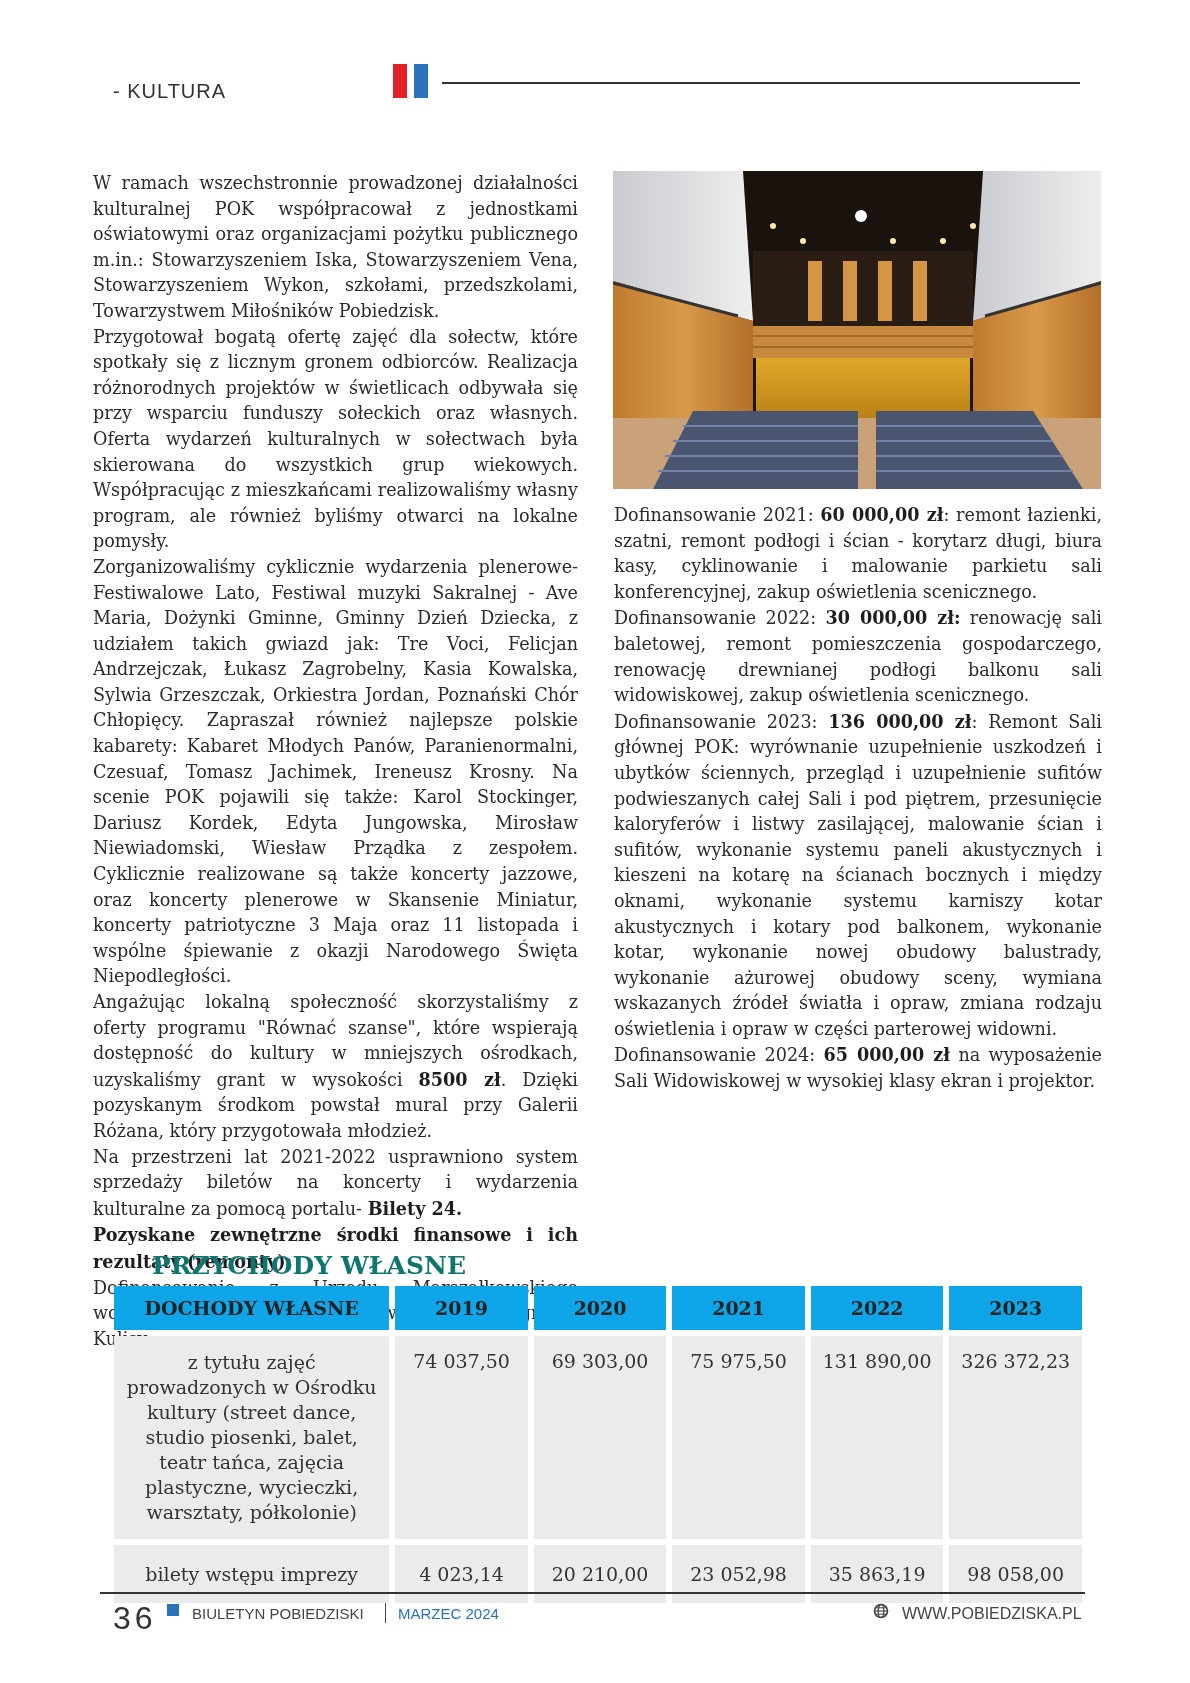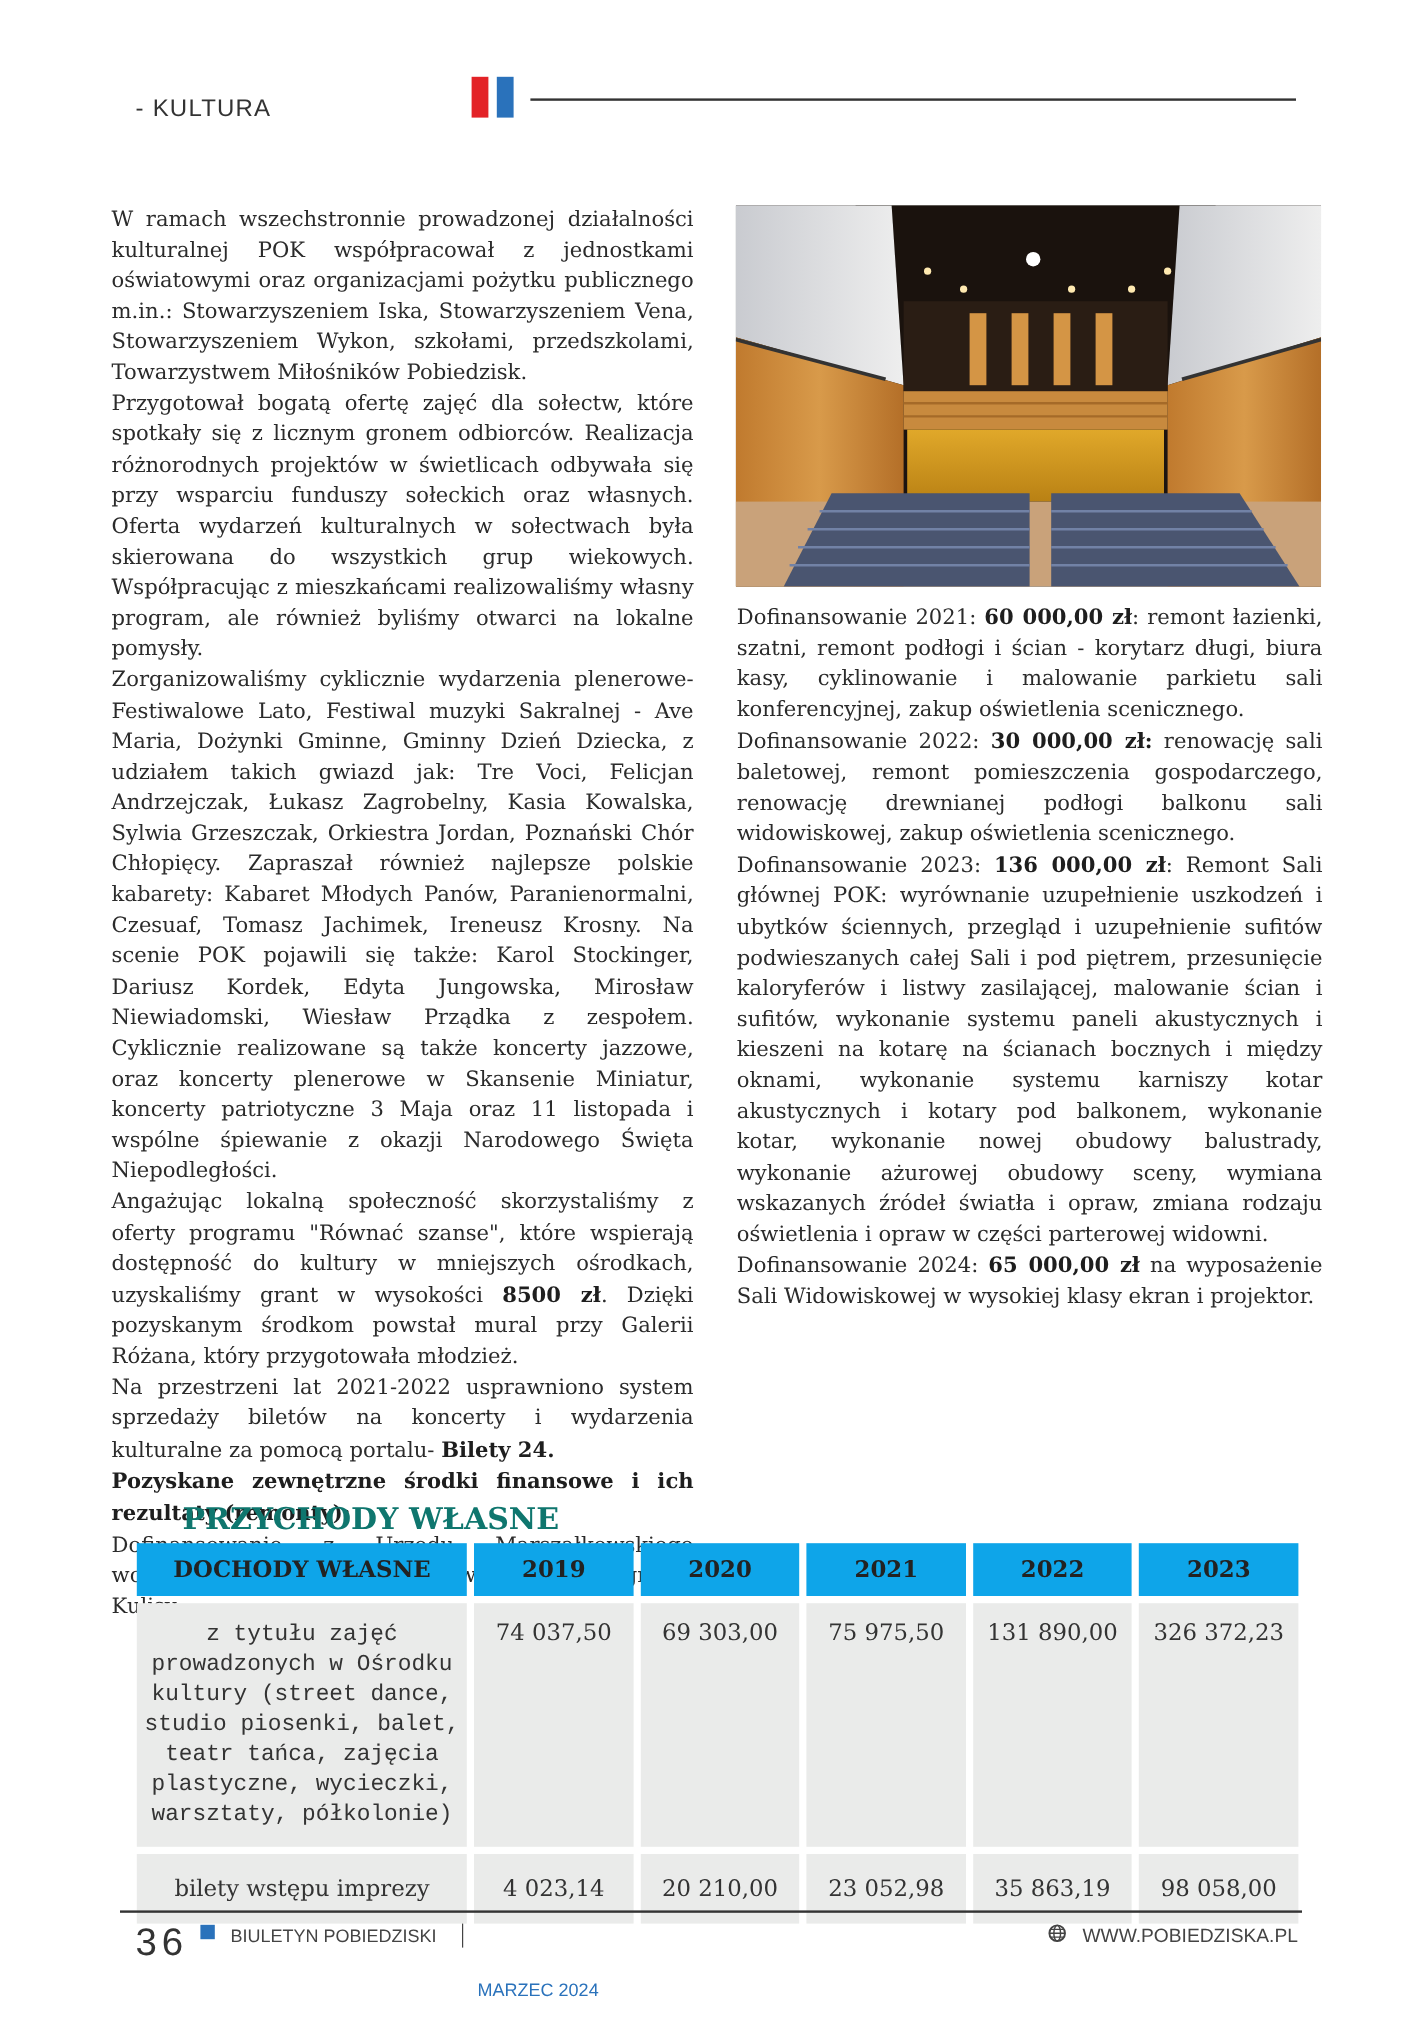--- a/index.html
+++ b/index.html
@@ -21,30 +21,30 @@
   .col b { font-weight:bold; color:#1e1e1e; }
 
   
   .photo { position:absolute; left:613px; top:171px; width:488px; height:318px; overflow:hidden; }
 
   
   .tbl-caption { position:absolute; left:152px; top:1251px; font-size:25px; font-weight:bold; color:#0f766e; }
   .tbl { position:absolute; left:108px; top:1280px; width:980px; border-collapse:separate; border-spacing:6px 6px; }
   .tbl th { background:#0ea5e9; height:44px; font-size:19px; font-weight:bold; color:#222; padding:0 6px; }
   .tbl td { background:#eaebea; font-size:19px; color:#333; vertical-align:top; text-align:center; padding:14px 6px; }
-  .tbl td.lbl { line-height:25px;font-family:Liberation Mono, monospace; }
+  .tbl td.lbl { line-height:25px; }
   .tbl tr.r2 td { vertical-align:middle; height:46px; padding:6px; }
 
   
   .ftr-rule { position:absolute; left:100px; top:1592px; width:985px; height:2px; background:#333; }
   .ftr-page { position:absolute; left:113px; top:1600px; font-size:32px; letter-spacing:4px; color:#333; }
   .ftr-sq { position:absolute; left:167px; top:1604px; width:12px; height:12px; background:#2a72bb; }
   .ftr-pub { position:absolute; left:192px; top:1605px; font-size:15px; color:#444; }
   .ftr-sep { position:absolute; left:385px; top:1603px; width:1px; height:20px; background:#444; }
-  .ftr-date { position:absolute; left:398px; top:1650px; font-size:15px; color:#2a72bb; }
+  .ftr-date { position:absolute; left:398px; top:1605px; font-size:15px; color:#2a72bb; }
   .ftr-globe { position:absolute; left:873px; top:1603px; width:16px; height:16px; }
   .ftr-url { position:absolute; left:902px; top:1605px; font-size:16px; color:#444; }
 </style>
 </head>
 <body>
 
 <div class="hdr-section sans">- KULTURA</div>
 <div class="hdr-flag-red"></div>
 <div class="hdr-flag-blue"></div>
 <div class="hdr-rule"></div>

